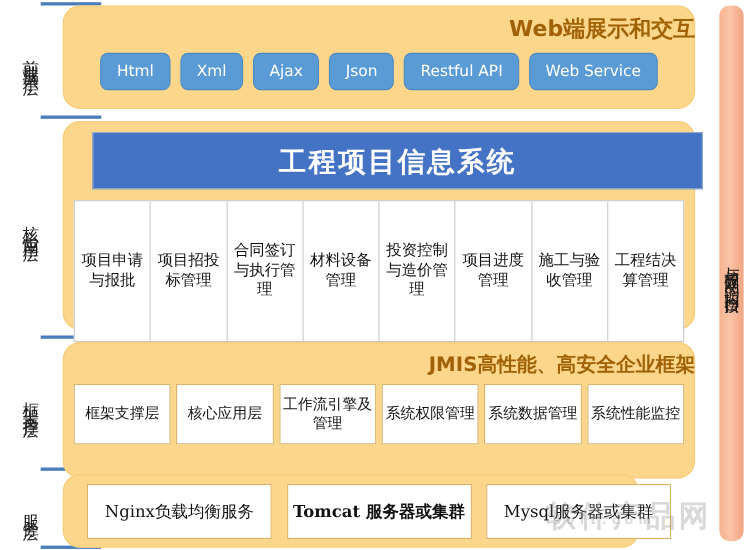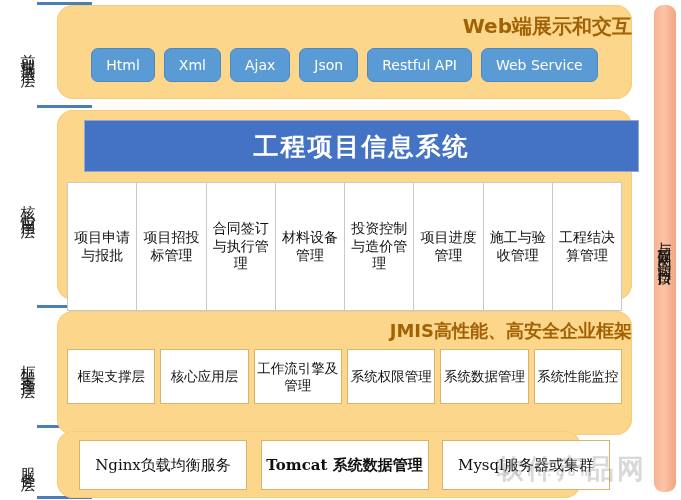--- a/index.html
+++ b/index.html
@@ -208,21 +208,21 @@
       <div class="fw-box">工作流引擎及管理</div>
       <div class="fw-box">系统权限管理</div>
       <div class="fw-box">系统数据管理</div>
       <div class="fw-box">系统性能监控</div>
     </div>
   </div>
 
   <div class="panel" style="left:57px; top:431px; width:524px; height:67px;">
     <div class="svc-row" style="left:22px; top:9px; width:531px; height:50px;">
       <div class="svc-box" style="width:168px;">Nginx负载均衡服务</div>
-      <div class="svc-box bold" style="width:168px;">Tomcat 系统数据管理</div>
+      <div class="svc-box bold" style="width:168px;">Tomcat 服务器或集群</div>
       <div class="svc-box" style="width:168px;">Mysql服务器或集群</div>
     </div>
   </div>
 
   <div class="right-bar" style="left:654px; top:5px; width:22px; height:487px;">
     <div class="right-bar-text">与校园网的访问接口</div>
   </div>
 
   <div class="watermark wm-main" style="left:497px; top:436px;">软件产品网</div>
   <div class="watermark wm-sub" style="left:503px; top:466px;">soft.com</div>

